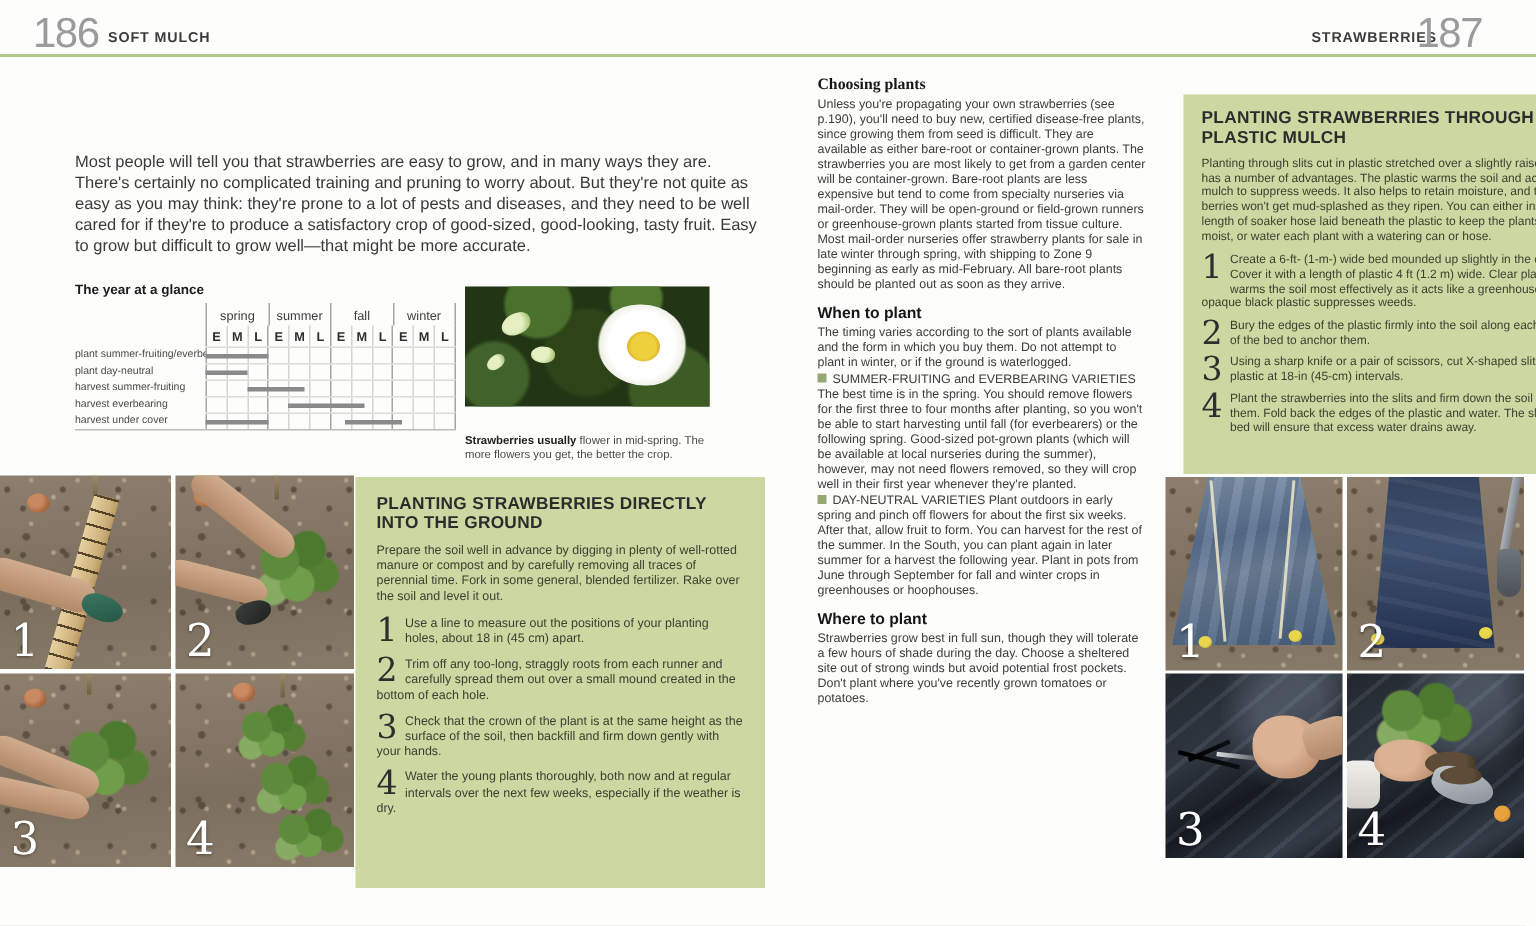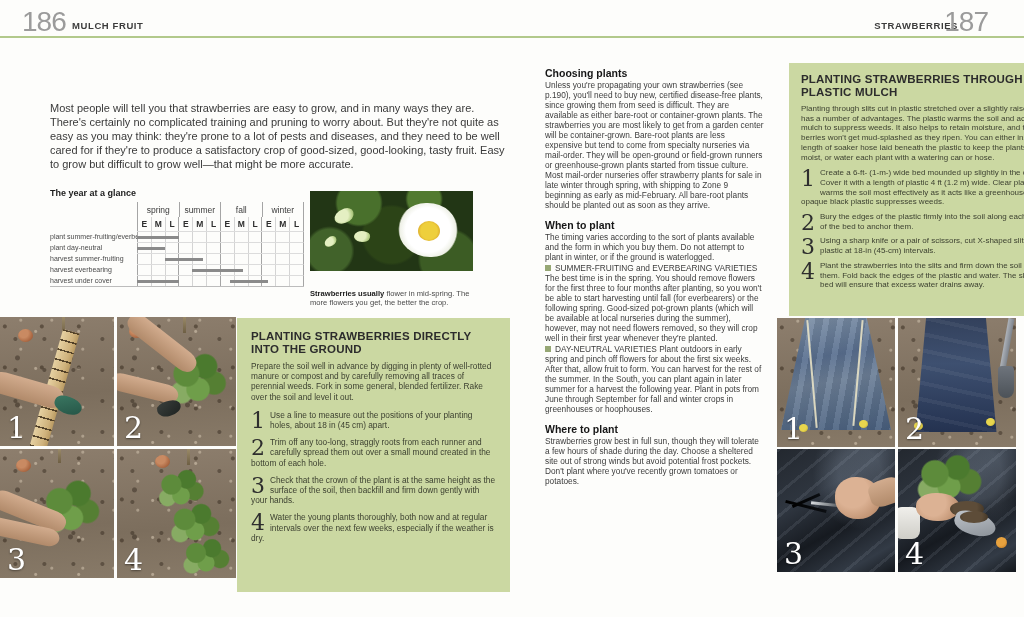--- a/index.html
+++ b/index.html
@@ -115,31 +115,31 @@
   .gb-title{font-size:11.5px;line-height:12.5px;color:#2c2c2c;letter-spacing:.2px;margin:0 0 6px 0;}
   .gb-intro{font-size:8.3px;line-height:10.2px;color:#3c4030;margin:0 0 8px 0;}
   .gb-right .gb-intro{font-size:8px;line-height:9.7px;margin-bottom:6px;}
   .step{margin:0 0 7px 0;font-size:8.3px;line-height:10.2px;color:#3c4030;overflow:visible;}
   .gb-right .step{font-size:8px;line-height:9.7px;margin-bottom:5px;}
   .step-num{float:left;font-family:"DejaVu Serif",serif;font-size:22px;line-height:19px;color:#2e2e2e;margin:1px 5px 0 0;}
 
   
   .midcol{position:absolute;left:545px;top:52px;width:219px;font-size:8.3px;line-height:10px;color:#3c3c3c;}
   .mid-h{font-size:10.5px;font-weight:bold;color:#161616;margin:10px 0 2px 0;}
-  .mid-h.first{margin-top:16px;}
+  .mid-h.first{margin-top:0;font-family:Liberation Serif, serif;}
   .midcol p{margin:0 0 1px 0;}
   .bullet{display:inline-block;width:6px;height:6px;background:#96a774;margin-right:4px;vertical-align:baseline;}
 </style>
 </head>
 <body>
 
 <div class="sheet">
 
   <div class="pn pn-left">186</div>
-  <div class="sec sec-left">MULCH FRUIT</div>
+  <div class="sec sec-left">SOFT MULCH</div>
   <div class="sec sec-right">STRAWBERRIES</div>
   <div class="pn pn-right">187</div>
   <div class="rule"></div>
 
   <p class="intro">Most people will tell you that strawberries are easy to grow, and in many ways they are. There's certainly no complicated training and pruning to worry about. But they're not quite as easy as you may think: they're prone to a lot of pests and diseases, and they need to be well cared for if they're to produce a satisfactory crop of good-sized, good-looking, tasty fruit. Easy to grow but difficult to grow well—that might be more accurate.</p>
 
   <div class="glance">
     <div class="glance-title">The year at a glance</div>
     <div class="glance-table">
       <div class="g-head-row">
@@ -302,21 +302,21 @@
     <div class="stick" style="left:70px;top:0;height:16px;"></div>
     <div class="terracotta" style="left:38px;top:6px;"></div>
     <div class="plant" style="left:40px;top:18px;width:48px;height:44px;"></div>
     <div class="plant" style="left:52px;top:52px;width:52px;height:46px;"></div>
     <div class="plant" style="left:64px;top:88px;width:50px;height:40px;"></div>
     <div class="num">4</div>
   </div>
 
   <div class="greenbox gb-left">
     <h2 class="gb-title">PLANTING STRAWBERRIES DIRECTLY INTO THE GROUND</h2>
-    <p class="gb-intro">Prepare the soil well in advance by digging in plenty of well-rotted manure or compost and by carefully removing all traces of perennial weeds. Fork in some general, blended fertilizer. Rake over the soil and level it out.</p>
+    <p class="gb-intro">Prepare the soil well in advance by digging in plenty of well-rotted manure or compost and by carefully removing all traces of perennial time. Fork in some general, blended fertilizer. Rake over the soil and level it out.</p>
     <div class="step"><span class="step-num">1</span><span>Use a line to measure out the positions of your planting holes, about 18 in (45 cm) apart.</span></div>
     <div class="step"><span class="step-num">2</span><span>Trim off any too-long, straggly roots from each runner and carefully spread them out over a small mound created in the bottom of each hole.</span></div>
     <div class="step"><span class="step-num">3</span><span>Check that the crown of the plant is at the same height as the surface of the soil, then backfill and firm down gently with your hands.</span></div>
     <div class="step"><span class="step-num">4</span><span>Water the young plants thoroughly, both now and at regular intervals over the next few weeks, especially if the weather is dry.</span></div>
   </div>
 
   <div class="midcol">
     <div class="mid-h first">Choosing plants</div>
     <p>Unless you're propagating your own strawberries (see p.190), you'll need to buy new, certified disease-free plants, since growing them from seed is difficult. They are available as either bare-root or container-grown plants. The strawberries you are most likely to get from a garden center will be container-grown. Bare-root plants are less expensive but tend to come from specialty nurseries via mail-order. They will be open-ground or field-grown runners or greenhouse-grown plants started from tissue culture. Most mail-order nurseries offer strawberry plants for sale in late winter through spring, with shipping to Zone 9 beginning as early as mid-February. All bare-root plants should be planted out as soon as they arrive.</p>
     <div class="mid-h">When to plant</div>

